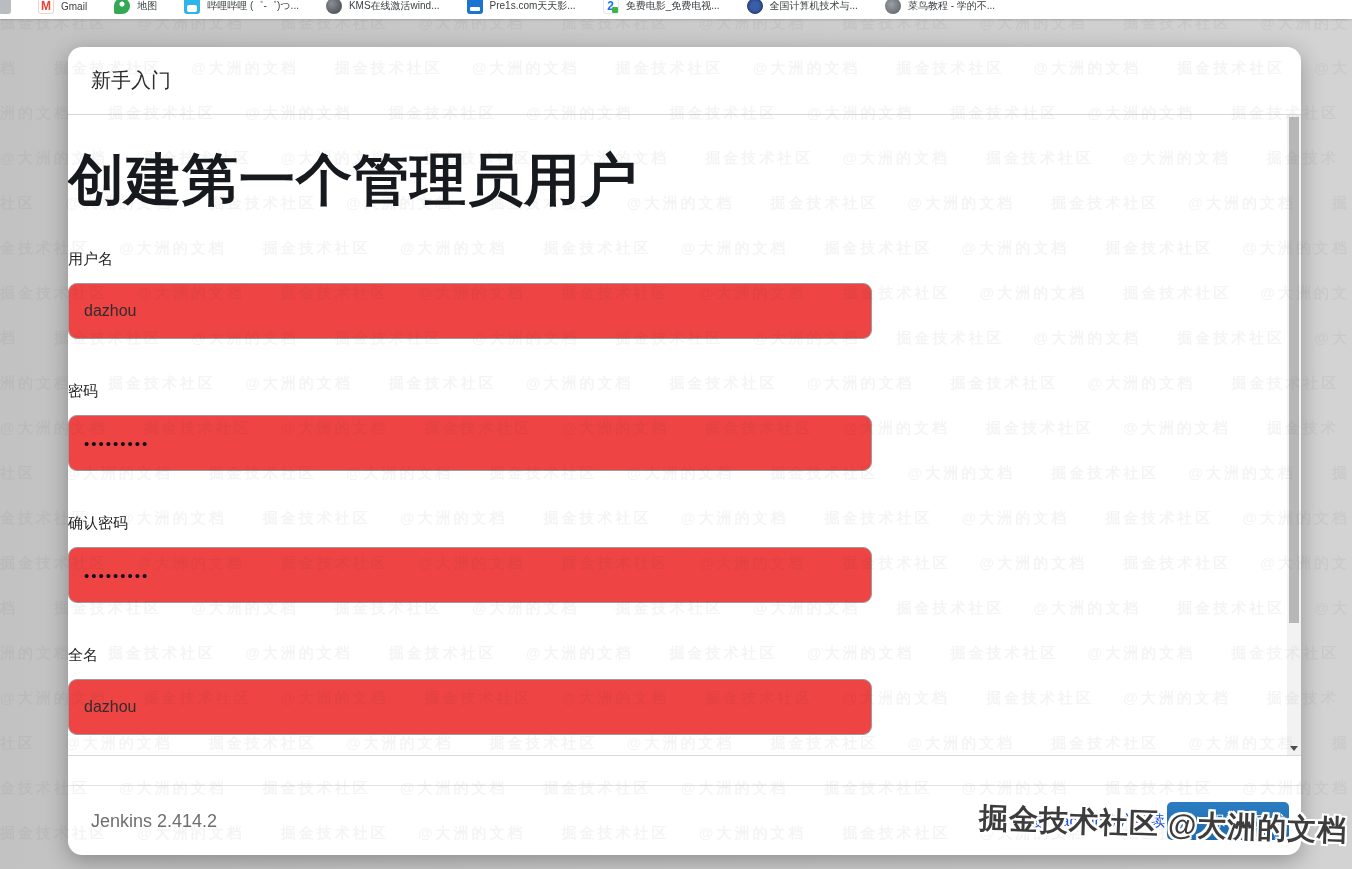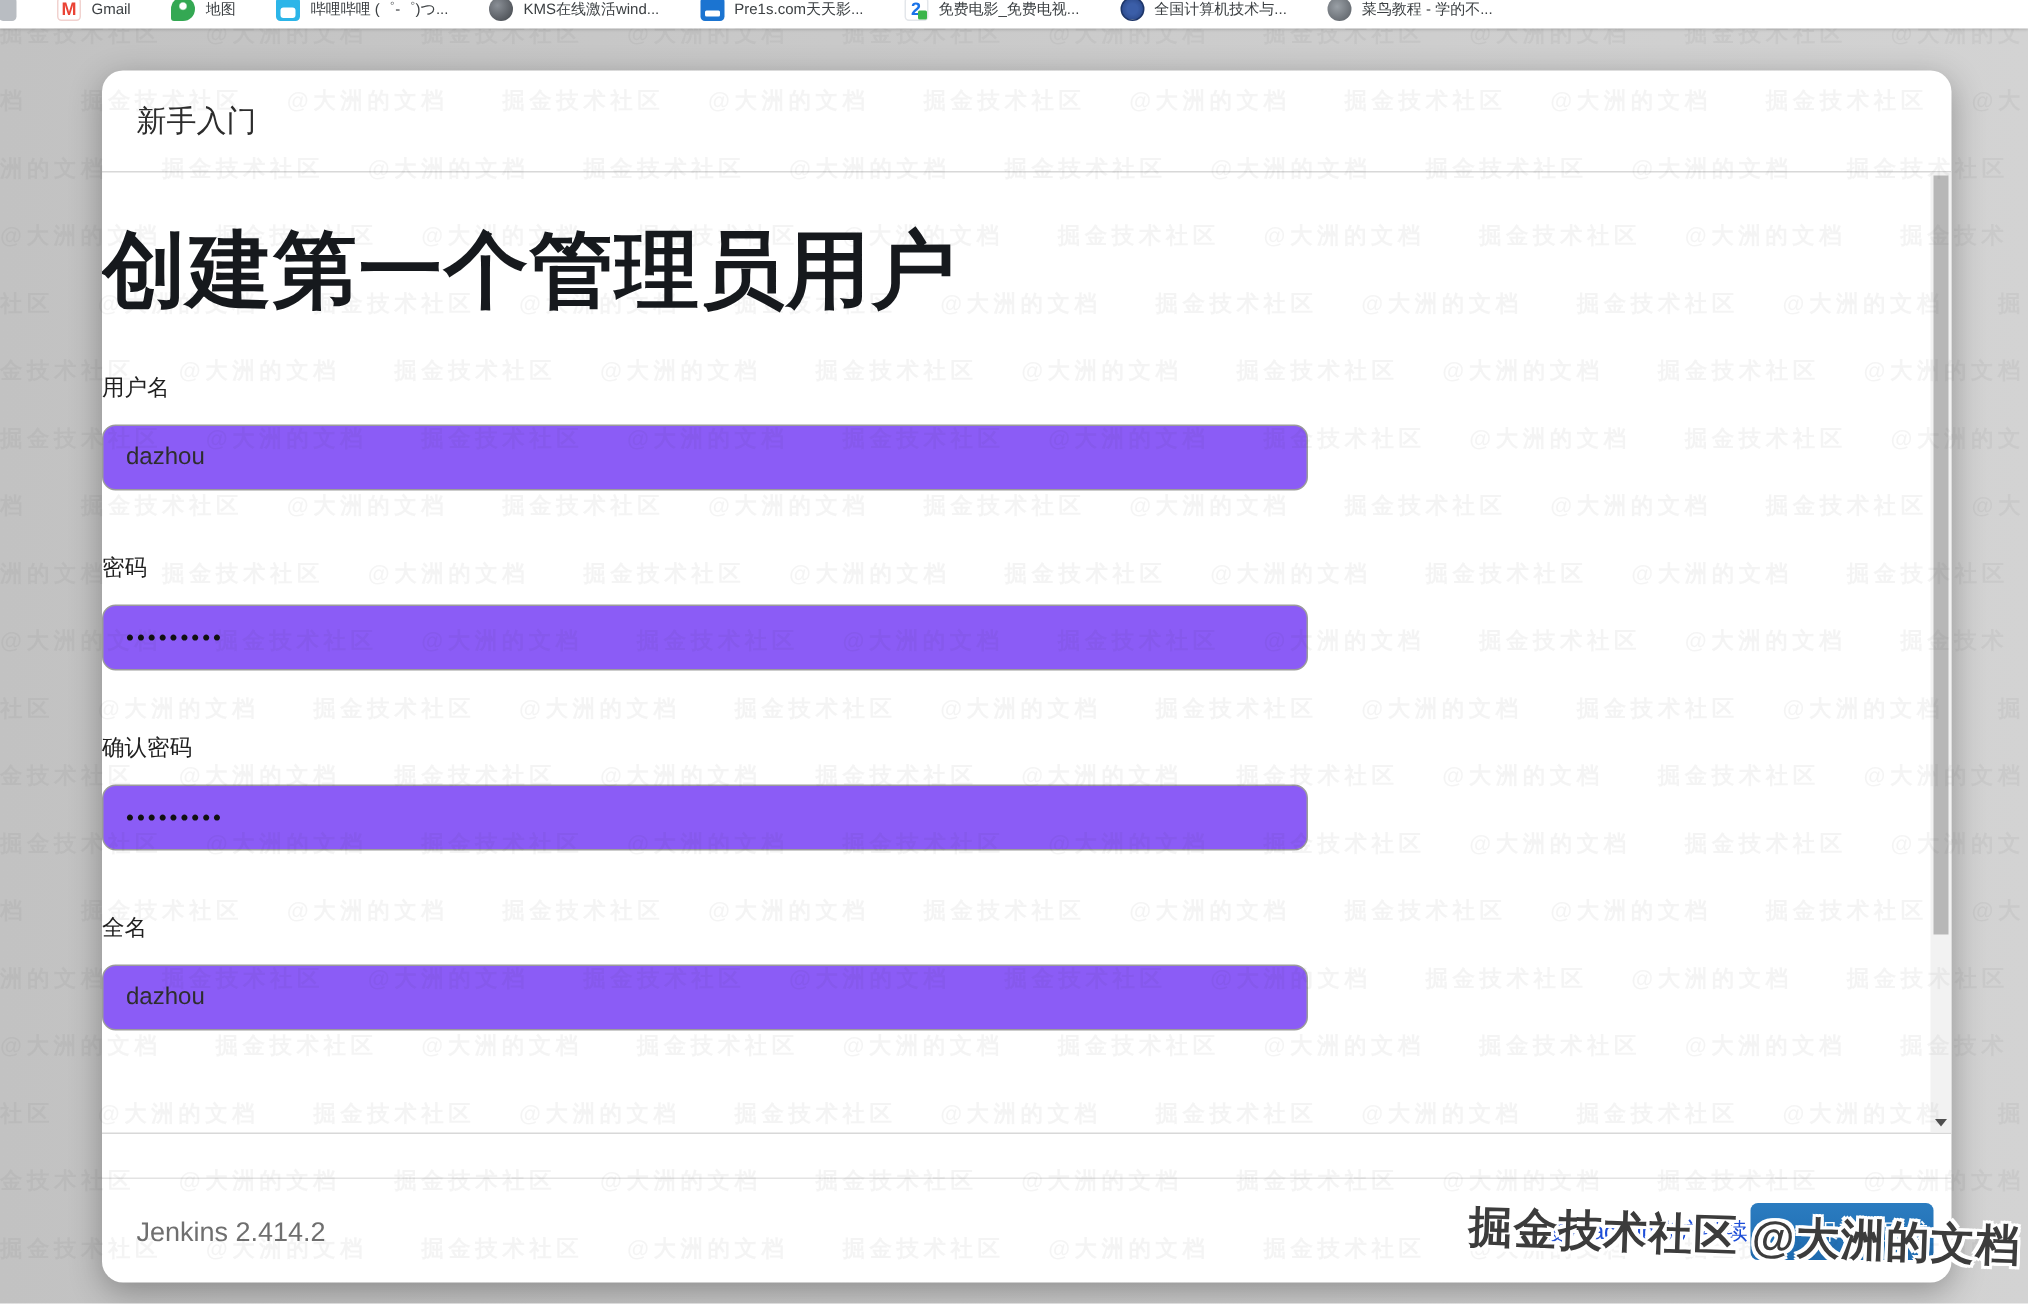--- a/index.html
+++ b/index.html
@@ -59,25 +59,25 @@
   }
   .page-title {
     margin-top:30px; font-size:56px; font-weight:700; letter-spacing:1px;
     color:#16191d; line-height:1.25;
   }
   .field-group { width:804px; }
   .field-label { display:block; font-size:15px; color:#1f1f1f; margin:41px 0 0 0; line-height:22px; }
   .fg-first .field-label { margin-top:33px; }
   .fg-email .field-label { margin-top:37px; }
   .text-input {
-    margin-top:13px; width:804px; height:44px;
+    margin-top:13px; width:804px; height:56px;
     border:1px solid #9b9b9b; border-radius:9px;
     padding:0 15px; font-size:16px; color:#2e2e2e;
     font-family:"Liberation Sans","DejaVu Sans",sans-serif;
-    background:#8b5cf6; outline:none; display:block;
+    background:#ef4444; outline:none; display:block;
   }
   .password-display { font-size:15px; letter-spacing:2px; color:#111; }
 
   
   .scrollbar {
     position:absolute; right:0; top:0; width:14px; height:641px;
     background:#f2f2f2;
   }
   .scrollbar-thumb {
     position:absolute; top:2px; left:2px; width:10px; height:506px;

